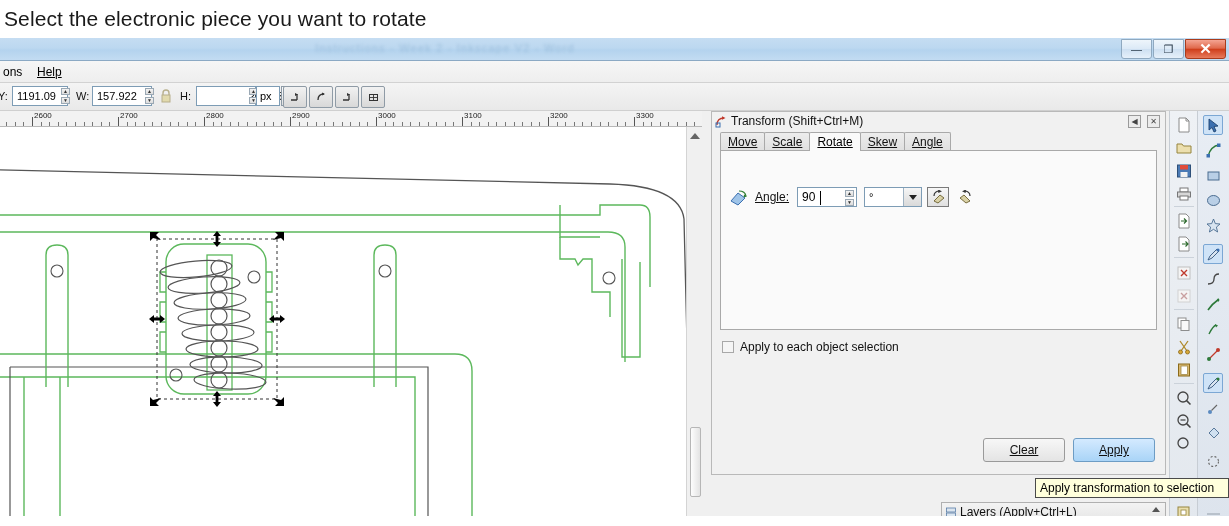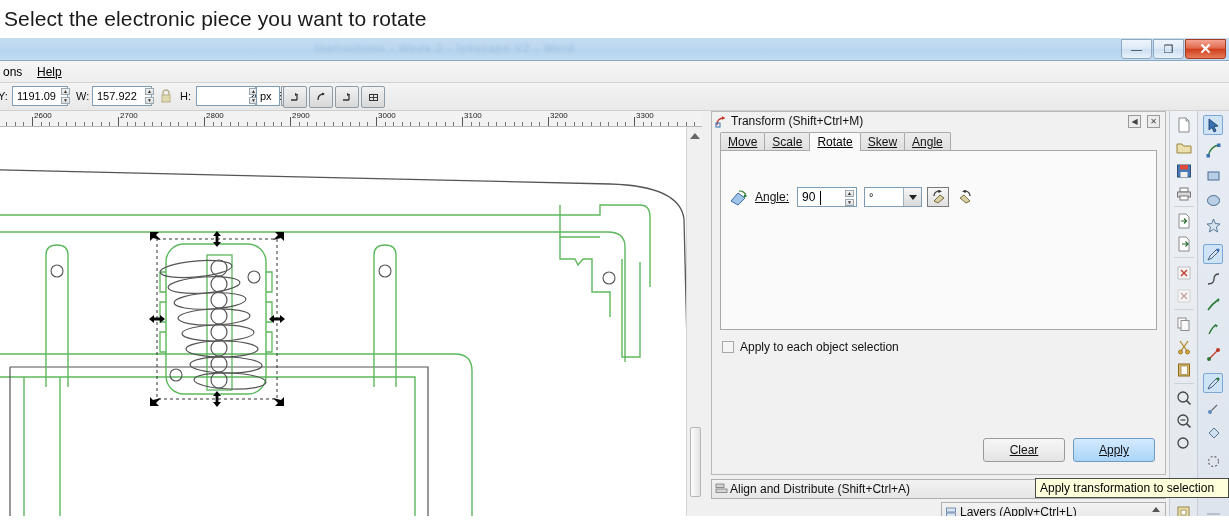--- a/index.html
+++ b/index.html
@@ -656,27 +656,20 @@
       <div id="tp-buttons">
         <div class="pbtn" id="clear-button">
           <span class="mnem">Clear</span>
         </div>
         <div class="pbtn" id="apply-button">
           <span class="mnem">Apply</span>
         </div>
       </div>
     </div>
 
-    <div class="collapsed-panel" style="left:8px; top:368px; width:455px;">
-      <svg class="cp-icon" viewBox="0 0 13 13">
-        <rect x="1" y="1" width="8" height="3.5" fill="#d6d6d6" stroke="#777" stroke-width="0.8"></rect>
-        <rect x="1" y="6" width="11" height="3.5" fill="#d6d6d6" stroke="#777" stroke-width="0.8"></rect>
-      </svg>
-      <span>Align and Distribute (Shift+Ctrl+A)</span>
-    </div>
 
     <div class="collapsed-panel" style="left:238px; top:391px; width:225px;">
       <svg class="cp-icon" viewBox="0 0 13 13">
         <rect x="1.5" y="2" width="9" height="4" fill="#dbe5ef" stroke="#5a7ea8" stroke-width="0.8"></rect>
         <rect x="1.5" y="7" width="9" height="4" fill="#dbe5ef" stroke="#5a7ea8" stroke-width="0.8"></rect>
       </svg>
       <span>Layers (Apply+Ctrl+L)</span>
       <span class="cp-arrow"></span>
     </div>
 

